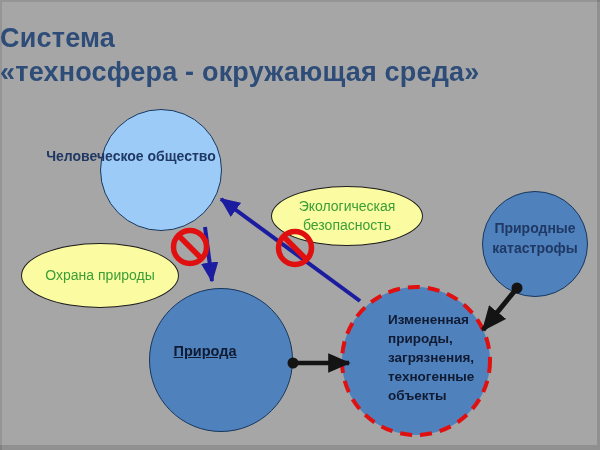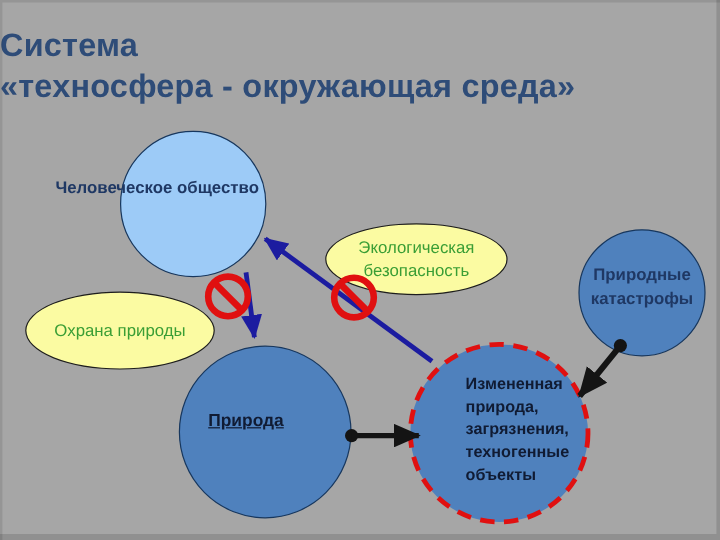--- a/index.html
+++ b/index.html
@@ -88,21 +88,21 @@
 <div class="ellipse ellipse-eco">
   <span>Экологическая</span>
   <span>безопасность</span>
 </div>
 
 <div class="lbl lbl-human">Человеческое общество</div>
 <div class="lbl lbl-nature">Природа</div>
 
 <div class="lbl lbl-changed">
   <span>Измененная</span>
-  <span>природа,</span>
+  <span>природы,</span>
   <span>загрязнения,</span>
   <span>техногенные</span>
   <span>объекты</span>
 </div>
 
 <div class="lbl lbl-catastrophe">
   <span>Природные</span>
   <span>катастрофы</span>
 </div>
 

